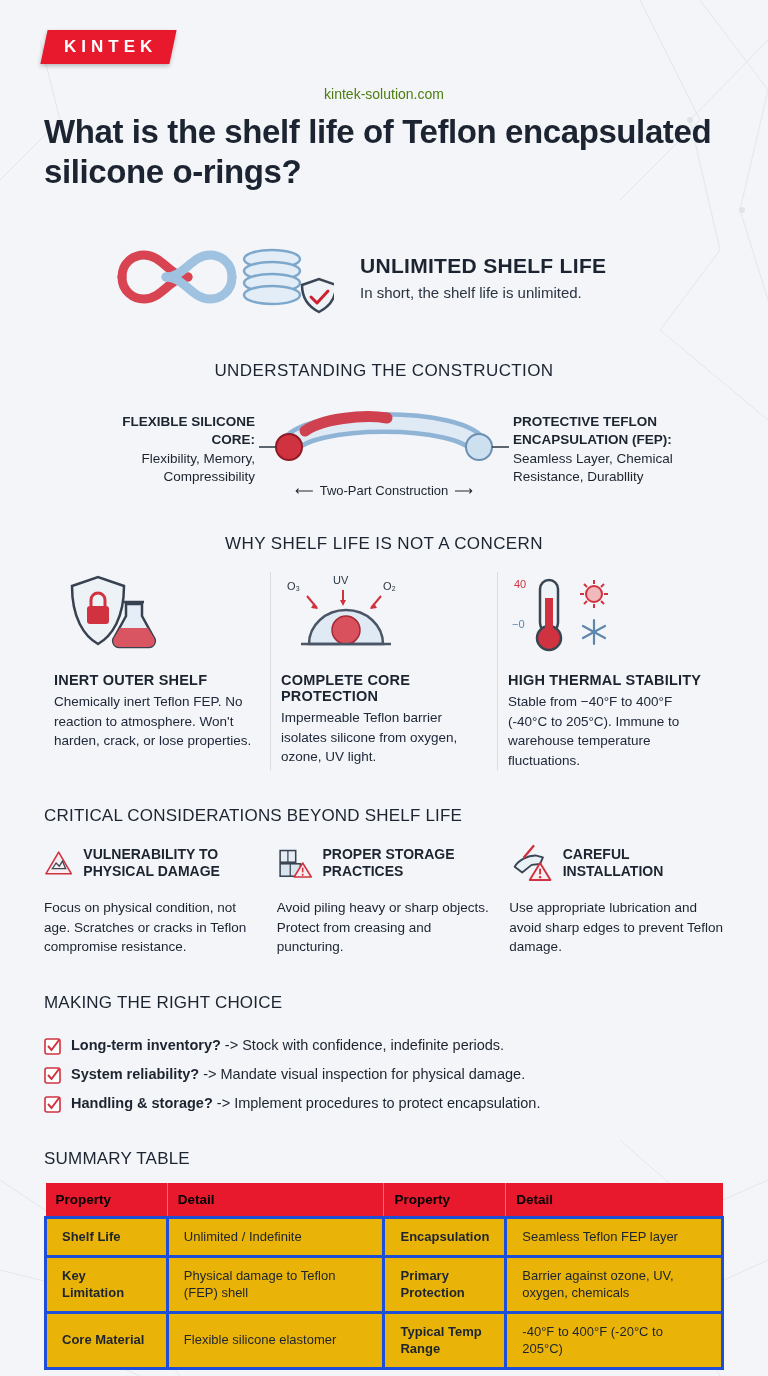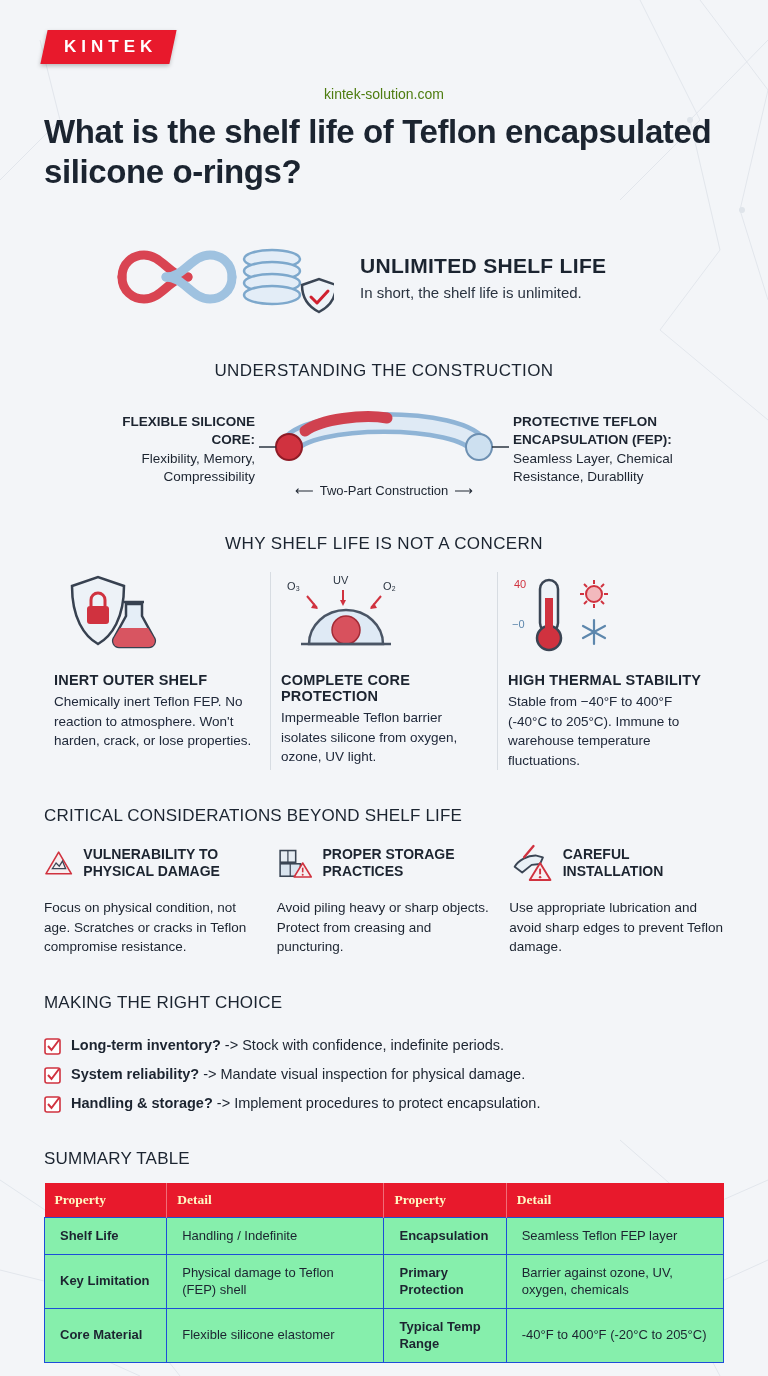--- a/index.html
+++ b/index.html
@@ -108,31 +108,30 @@
 
   
   .choices { margin-top: 24px; }
   .choice { display: flex; align-items: flex-start; gap: 10px; margin-top: 11px; font-size: 14.5px; }
   .choice .ck { flex: 0 0 auto; margin-top: 1px; }
   .choice b { font-weight: bold; }
 
   
   table { width: 100%; border-collapse: collapse; margin-top: 14px; font-size: 13px; }
   thead th {
-    background: #e8192c; color: #fef9c3; text-align: left;
+    background: #e8192c; color: #000000; text-align: left;
     padding: 9px 10px; font-size: 13.5px; font-weight: bold;
     border-right: 1px solid #f06d78;
-    font-family: Liberation Serif, serif;
   }
   thead th:last-child { border-right: none; }
   tbody td {
-    border: 1px solid #1d4ed8;
+    border: 3px solid #1d4ed8;
     padding: 9px 15px;
     vertical-align: middle;
-    background: #86efac;
+    background: #eab308;
     line-height: 1.35;
   }
   tbody td.k { font-weight: bold; width: 18%; }
   tbody td.v { width: 32%; }
 </style>
 </head>
 <body>
 
 <svg class="bg-lines" width="768" height="1376" viewBox="0 0 768 1376">
   <rect width="768" height="1376" fill="#f3f5f8"></rect>
@@ -359,21 +358,21 @@
       <tr>
         <th>Property</th>
         <th>Detail</th>
         <th>Property</th>
         <th>Detail</th>
       </tr>
     </thead>
     <tbody>
       <tr>
         <td class="k">Shelf Life</td>
-        <td class="v">Handling / Indefinite</td>
+        <td class="v">Unlimited / Indefinite</td>
         <td class="k">Encapsulation</td>
         <td class="v">Seamless Teflon FEP layer</td>
       </tr>
       <tr>
         <td class="k">Key Limitation</td>
         <td class="v">Physical damage to Teflon (FEP) shell</td>
         <td class="k">Primary Protection</td>
         <td class="v">Barrier against ozone, UV, oxygen, chemicals</td>
       </tr>
       <tr>

